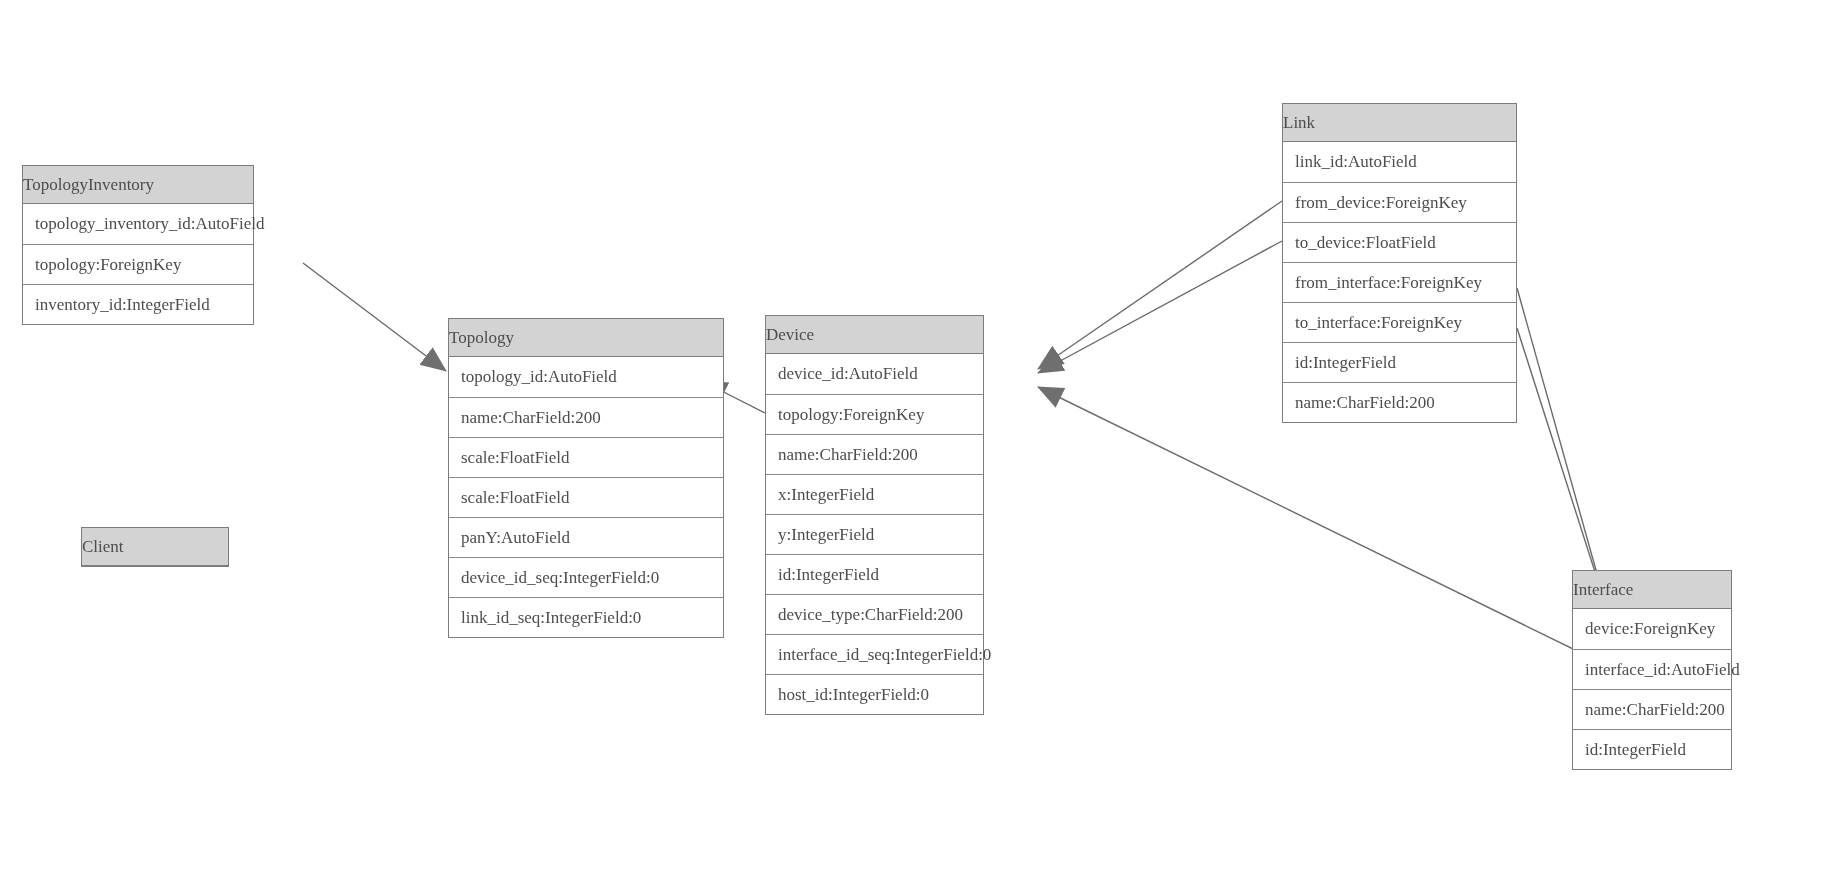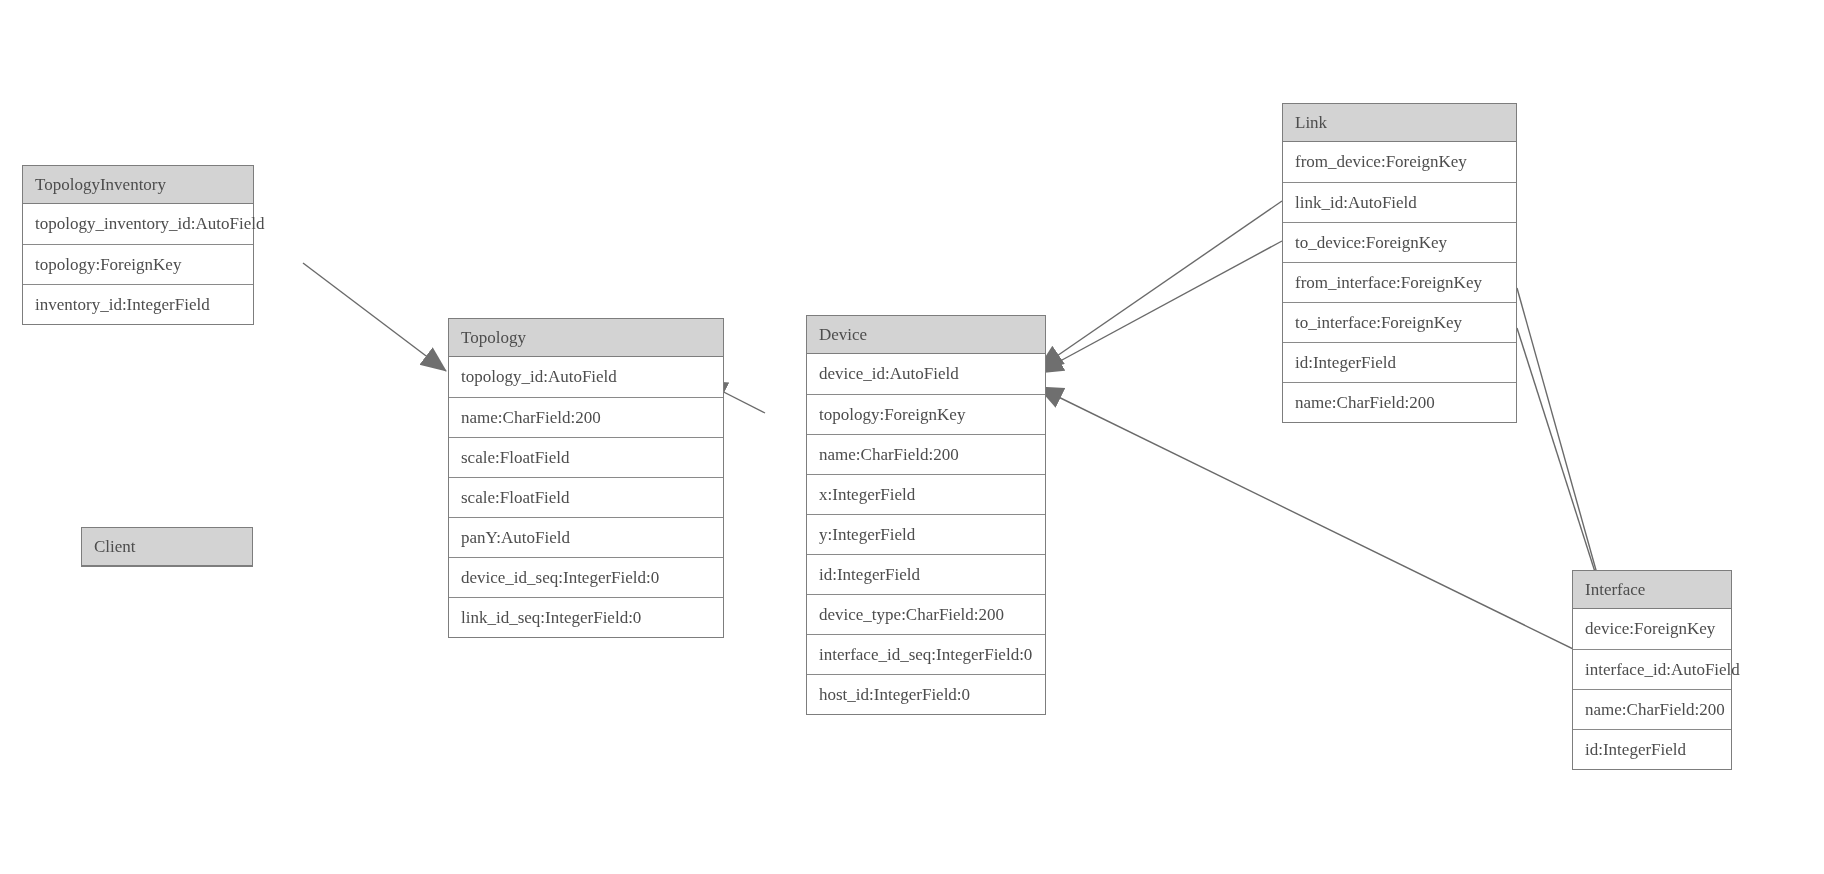--- a/index.html
+++ b/index.html
@@ -35,21 +35,20 @@
     color: #4d4d4d;
     font-size: 17px;
   }
   .hdr {
     height: 38px;
     box-sizing: border-box;
     background: #d3d3d3;
     border-bottom: 1px solid #7d7d7d;
     display: flex;
     align-items: center;
-    padding-left: 12px;
   }
   .row {
     height: 40px;
     box-sizing: border-box;
     display: flex;
     align-items: center;
     padding-left: 12px;
     background: #ffffff;
   }
   .row + .row {
@@ -91,45 +90,45 @@
         <div class="row">topology_id:AutoField</div>
         <div class="row">name:CharField:200</div>
         <div class="row">scale:FloatField</div>
         <div class="row">scale:FloatField</div>
         <div class="row">panY:AutoField</div>
         <div class="row">device_id_seq:IntegerField:0</div>
         <div class="row">link_id_seq:IntegerField:0</div>
       </div>
   </div>
 
-  <div class="entity" style="left: 81px; top: 527px; width: 172px;">
+  <div class="entity" style="left: 81px; top: 527px; width: 148px;">
     <div class="hdr">Client</div>
   </div>
 
-  <div class="entity" style="left: 806px; top: 315px; width: 240px;">
+  <div class="entity" style="left: 765px; top: 315px; width: 219px;">
     <div class="hdr">Device</div>
     <div class="rows">
         <div class="row">device_id:AutoField</div>
         <div class="row">topology:ForeignKey</div>
         <div class="row">name:CharField:200</div>
         <div class="row">x:IntegerField</div>
         <div class="row">y:IntegerField</div>
         <div class="row">id:IntegerField</div>
         <div class="row">device_type:CharField:200</div>
         <div class="row">interface_id_seq:IntegerField:0</div>
         <div class="row">host_id:IntegerField:0</div>
       </div>
   </div>
 
   <div class="entity" style="left: 1282px; top: 103px; width: 235px;">
     <div class="hdr">Link</div>
     <div class="rows">
+        <div class="row">link_id:AutoField</div>
         <div class="row">from_device:ForeignKey</div>
-        <div class="row">link_id:AutoField</div>
-        <div class="row">to_device:ForeignKey</div>
+        <div class="row">to_device:FloatField</div>
         <div class="row">from_interface:ForeignKey</div>
         <div class="row">to_interface:ForeignKey</div>
         <div class="row">id:IntegerField</div>
         <div class="row">name:CharField:200</div>
       </div>
   </div>
 
   <div class="entity" style="left: 1572px; top: 570px; width: 160px;">
     <div class="hdr">Interface</div>
     <div class="rows">

